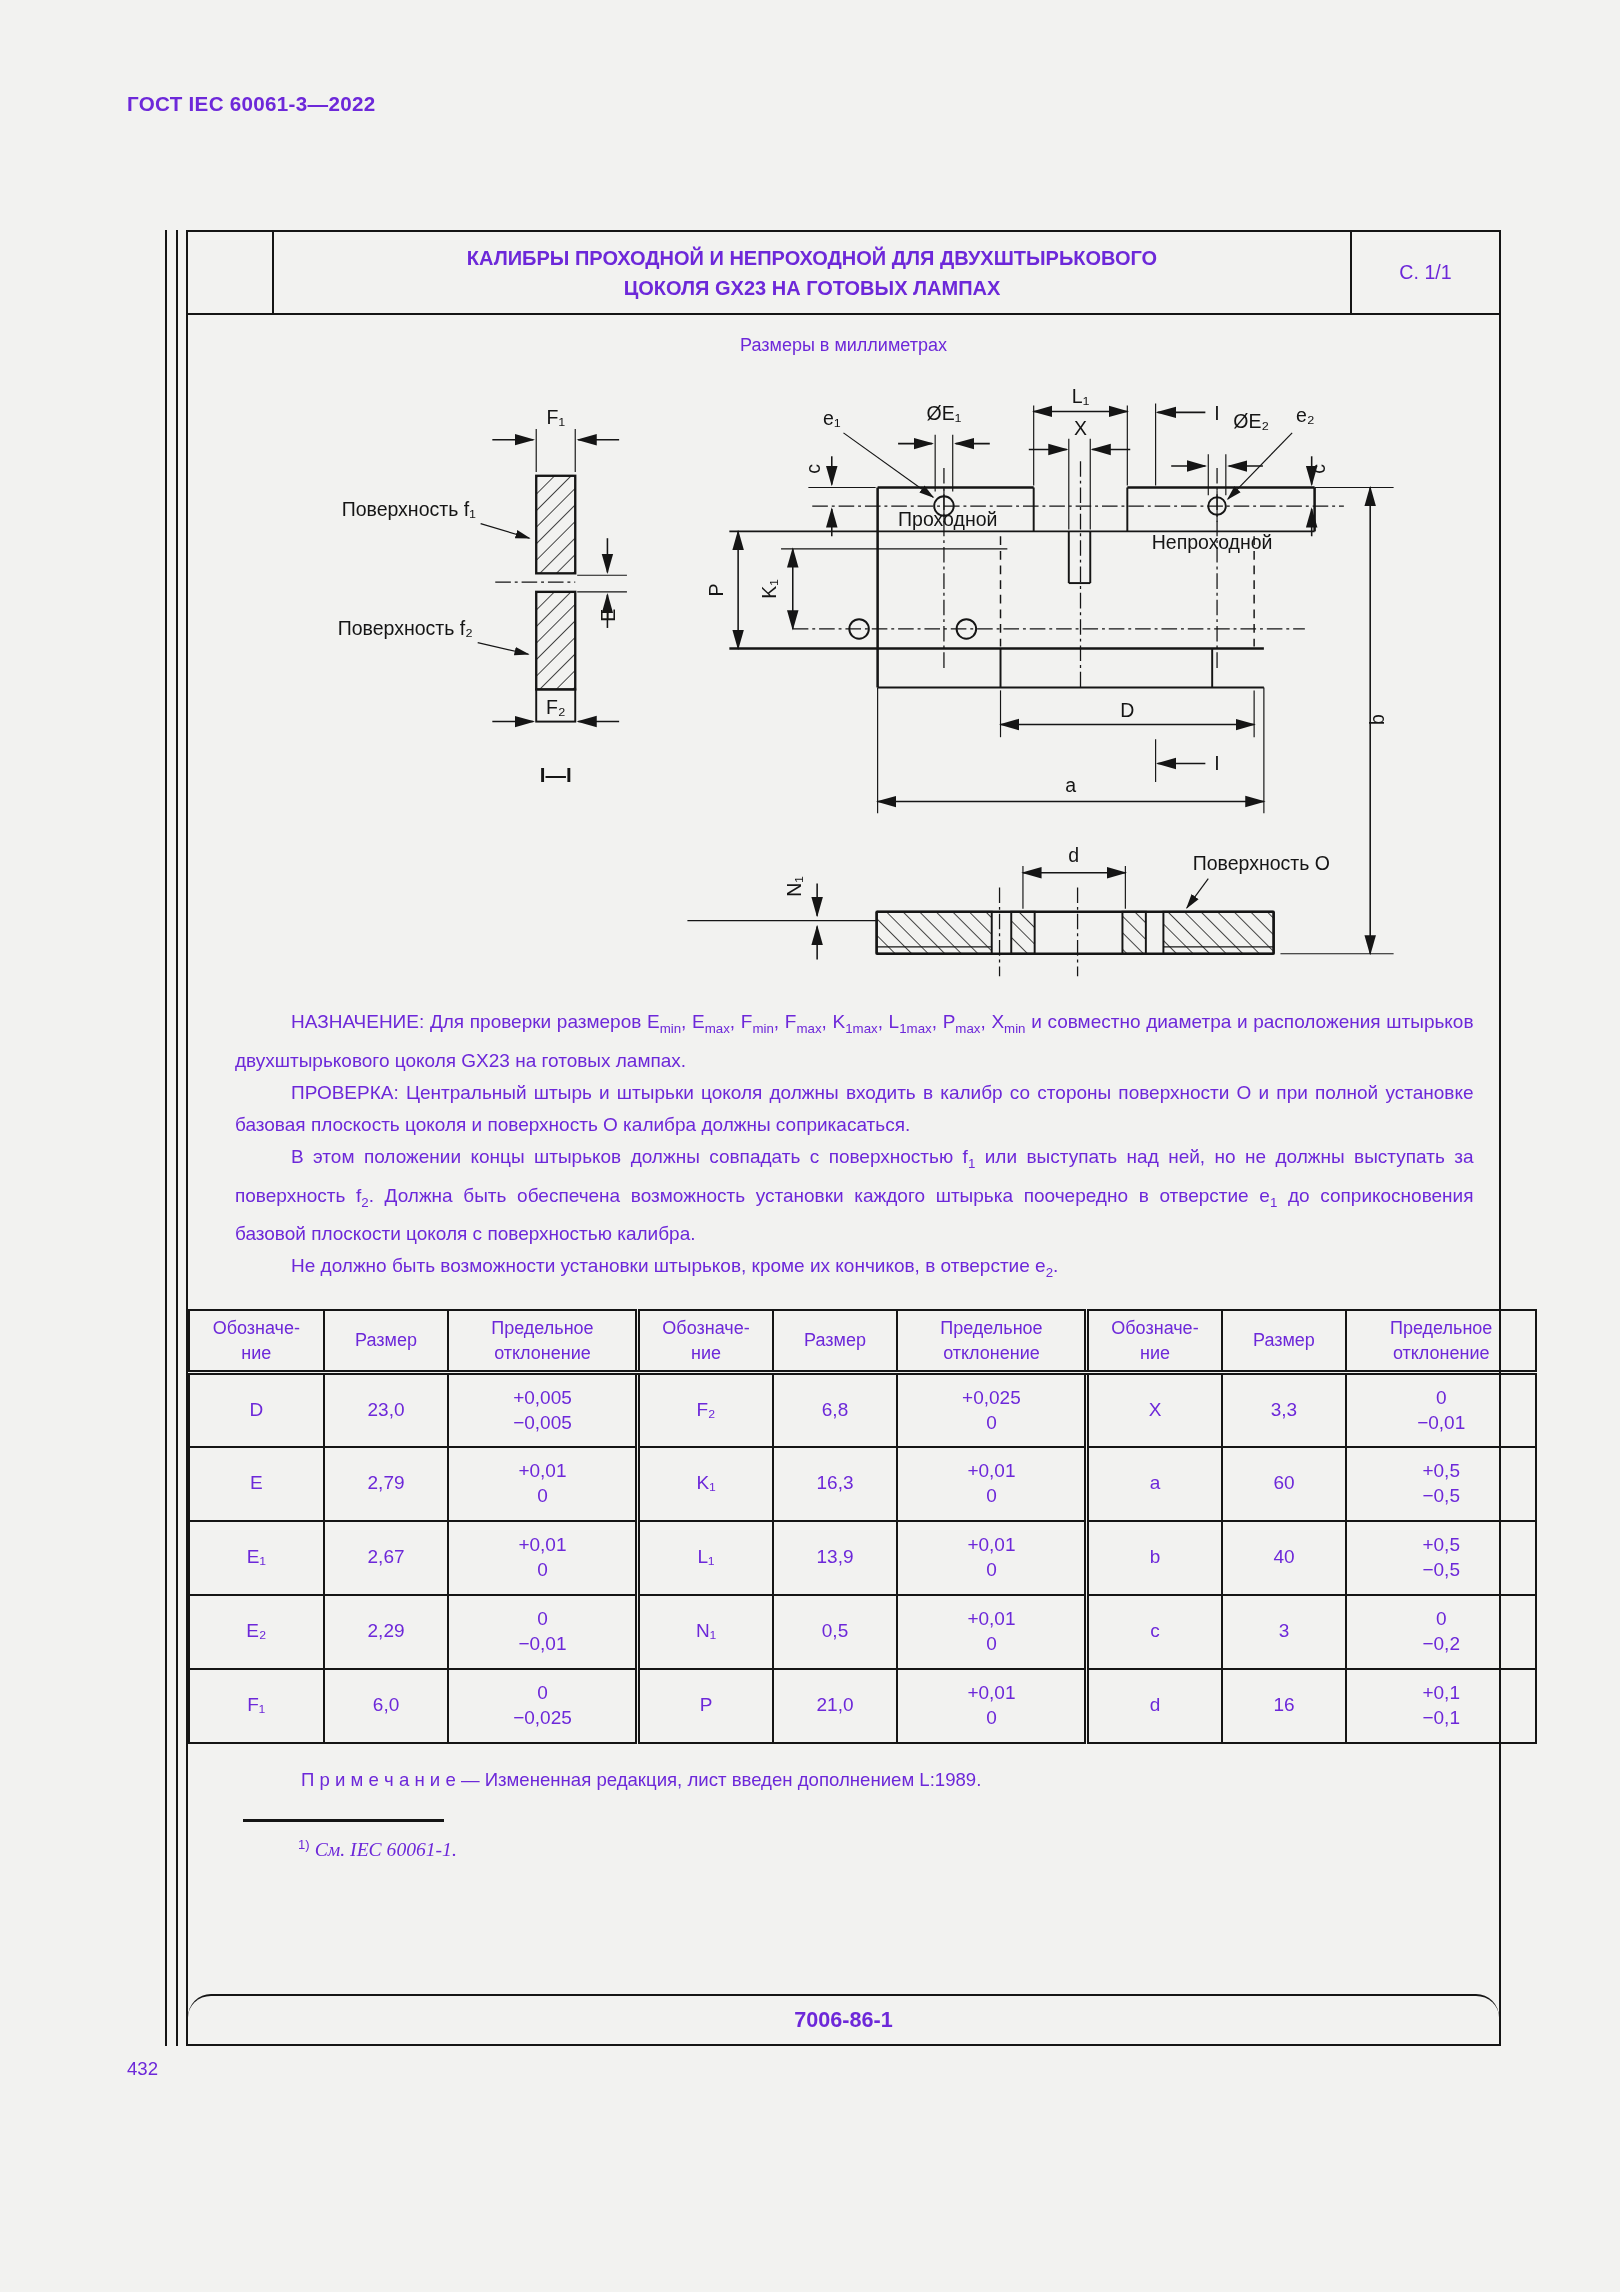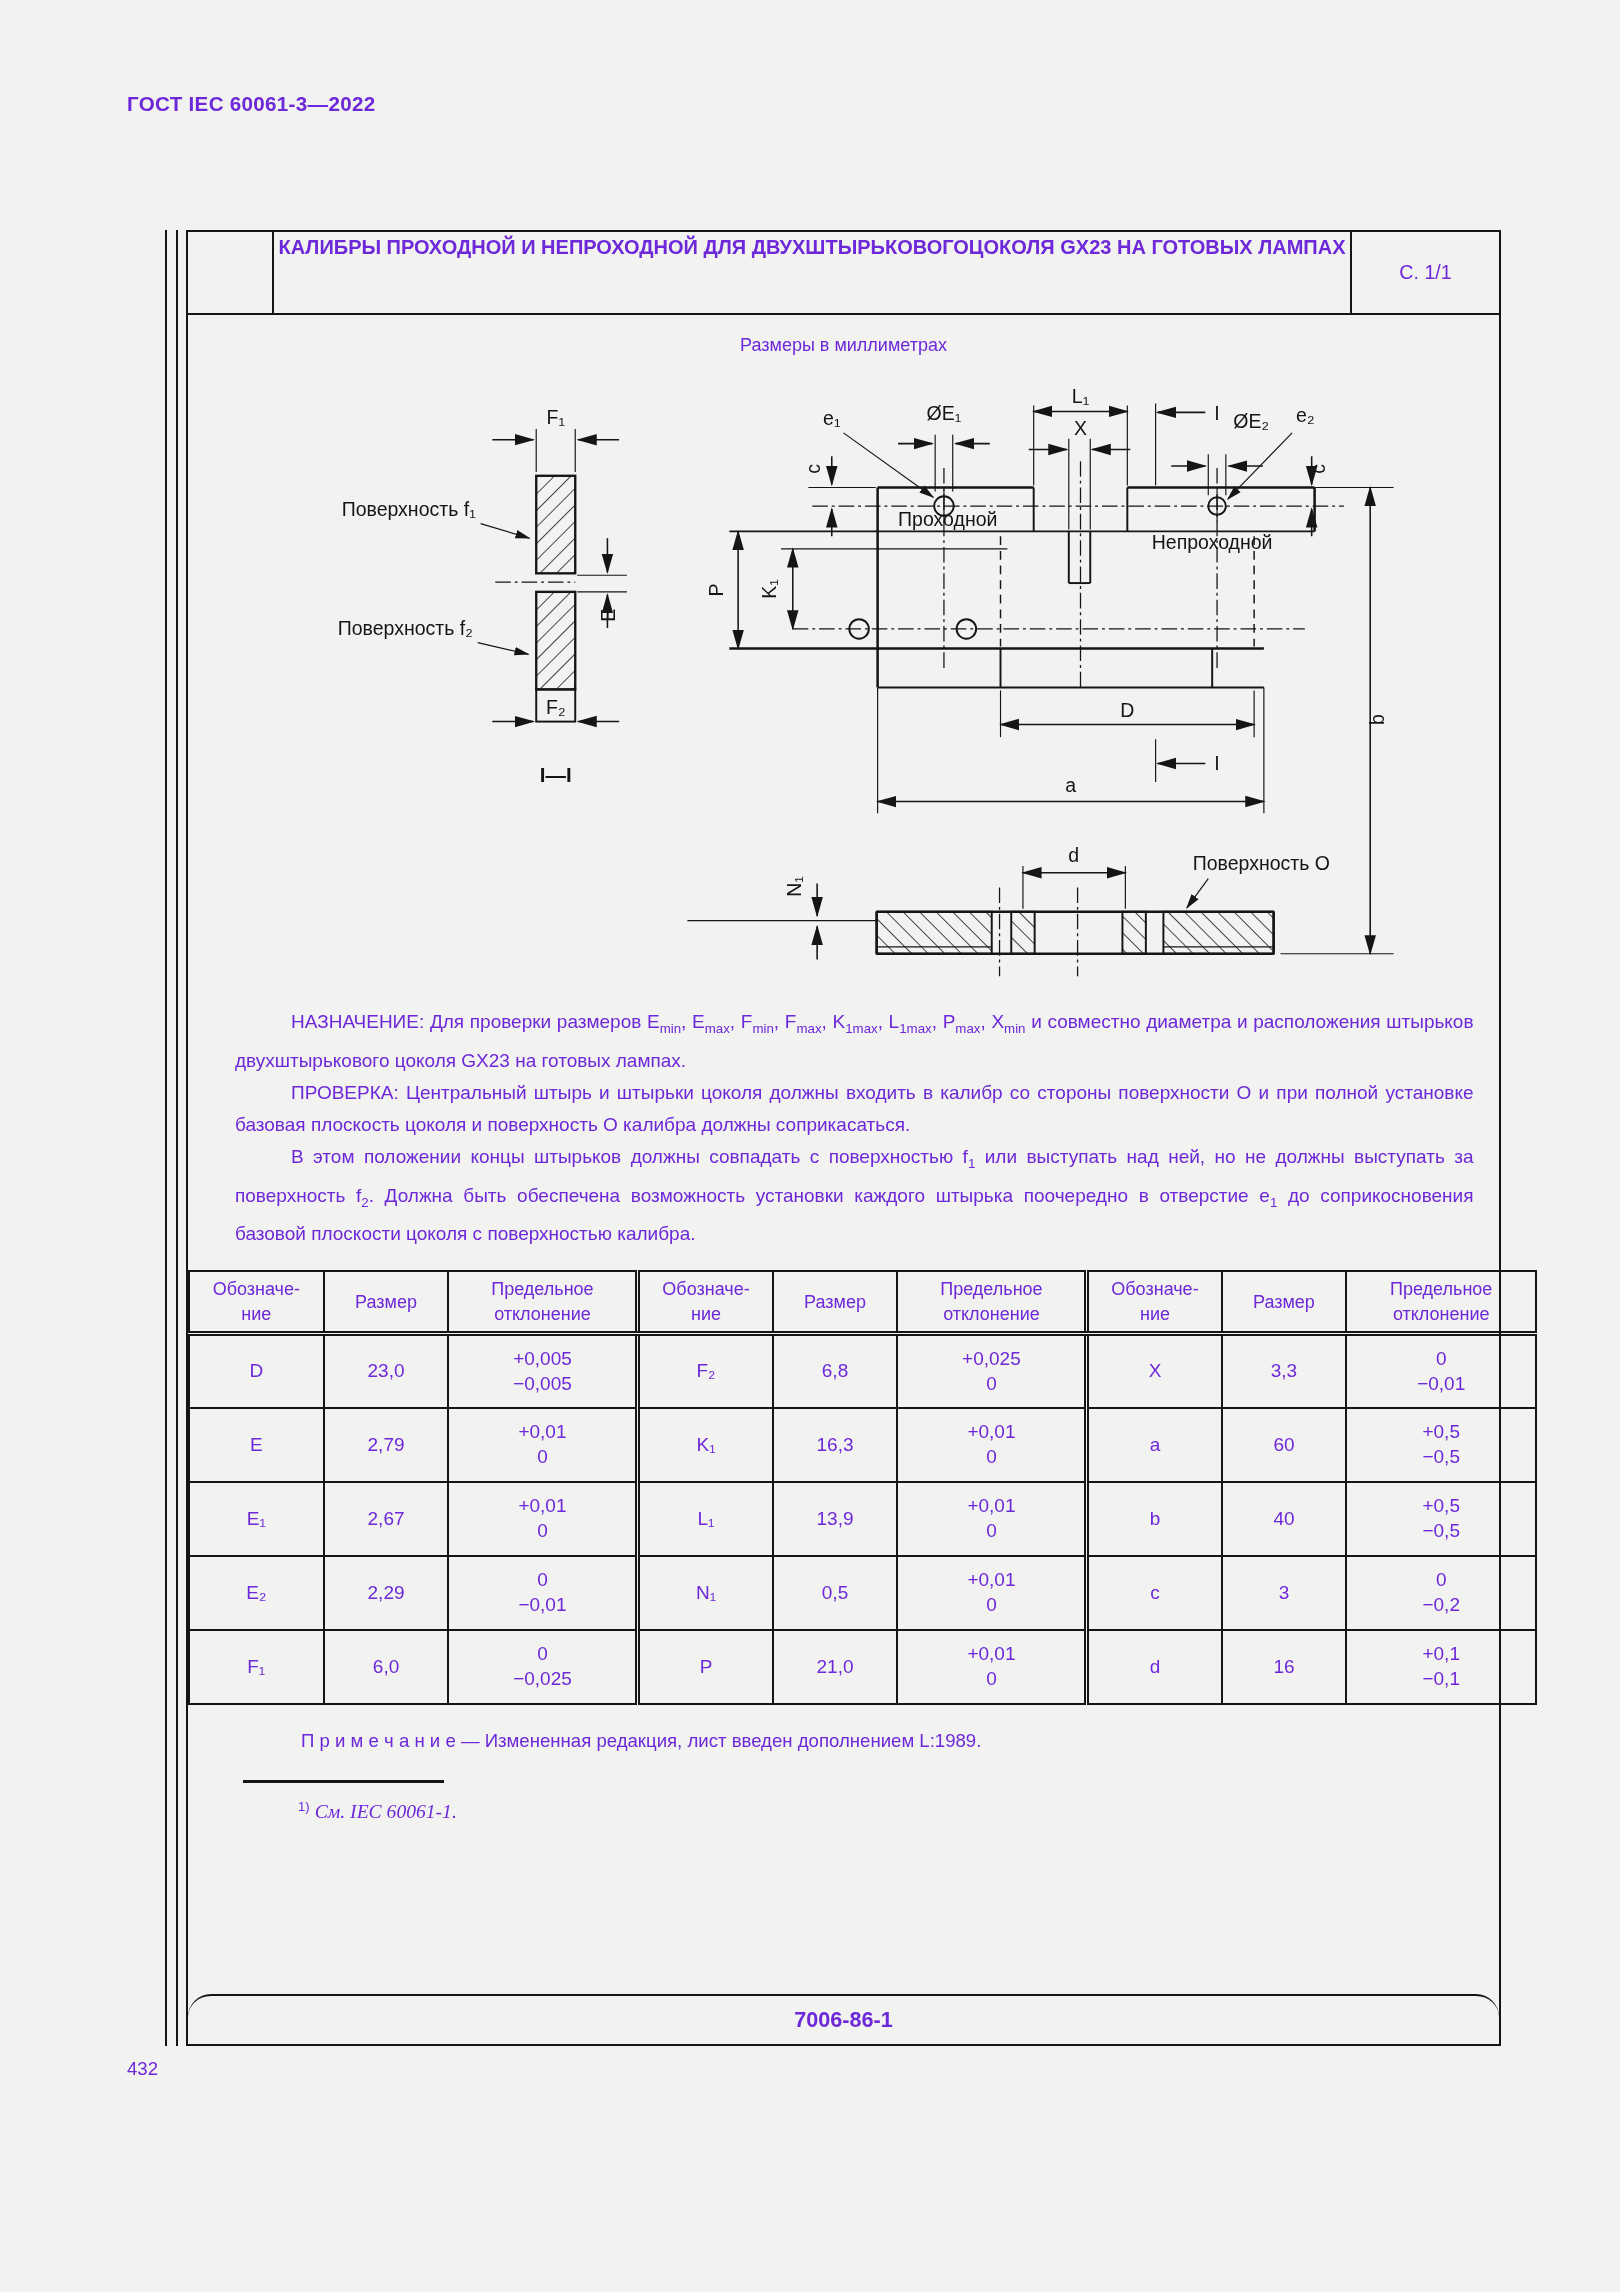--- a/index.html
+++ b/index.html
@@ -9,21 +9,21 @@
     background: #f2f2f0; color: #6d28d9;
     font-family: "Liberation Sans", "DejaVu Sans", sans-serif;
     overflow: hidden;
   }
   .doc-header { position:absolute; left:127px; top:92px; font-size:20.6px; font-weight:bold; letter-spacing:0.3px; }
   .dbl-rule { position:absolute; left:165px; top:230px; width:12.7px; height:1816px;
     border-left:2.9px solid #151515; border-right:2.9px solid #151515; }
   .frame { position:absolute; left:186px; top:230px; width:1315px; height:1816px; border:2.9px solid #151515; }
   .titlebox { display:flex; height:83px; border-bottom:2.9px solid #151515; }
   .tb-left { width:86px; border-right:2.9px solid #151515; }
-  .tb-main { flex:1; display:flex; flex-direction:row; justify-content:center; text-align:center;
+  .tb-main { flex:1; display:flex; flex-direction:column; justify-content:center; text-align:center;
     font-weight:bold; font-size:20px; line-height:1.5; }
   .tb-right { width:149px; border-left:2.9px solid #151515; display:flex; align-items:center; justify-content:center; font-size:19.6px; }
   .units { text-align:center; margin-top:19.6px; font-size:18px; }
   .intro { margin:15.7px 19.6px 0 113px; font-size:19px; line-height:1.6; }
   svg.drawing { display:block; margin-top:21.6px; }
   .body-text { margin-top:11.8px; padding:0 25.5px 0 47px; font-size:19px; line-height:32px; text-align:justify; }
   .body-text p { text-indent:56px; }
   sub { font-size:70%; }
   sup { font-size:70%; }
   .dim-table { border-collapse:collapse; margin:19.6px auto 0; width:1349px; border:2.9px solid #151515; }
@@ -240,20 +240,21 @@
 
         <text class="lab" x="1030" y="504">Поверхность O</text>
         <line class="th" x1="1046" y1="513" x2="1024" y2="543" marker-end="url(#ar)"></line>
       </g>
     </svg>
 
     <div class="body-text">
       <p>НАЗНАЧЕНИЕ: Для проверки размеров E<sub>min</sub>, E<sub>max</sub>, F<sub>min</sub>, F<sub>max</sub>, K<sub>1max</sub>, L<sub>1max</sub>, P<sub>max</sub>, X<sub>min</sub> и совместно диаметра и расположения штырьков двухштырькового цоколя GX23 на готовых лампах.</p>
       <p>ПРОВЕРКА: Центральный штырь и штырьки цоколя должны входить в калибр со стороны поверхности О и при полной установке базовая плоскость цоколя и поверхность О калибра должны соприкасаться.</p>
       <p>В этом положении концы штырьков должны совпадать с поверхностью f<sub>1</sub> или выступать над ней, но не должны выступать за поверхность f<sub>2</sub>. Должна быть обеспечена возможность установки каждого штырька поочередно в отверстие e<sub>1</sub> до соприкосновения базовой плоскости цоколя с поверхностью калибра.</p>
+      <p>Не должно быть возможности установки штырьков, кроме их кончиков, в отверстие e<sub>2</sub>.</p>
     </div>
 
     <table class="dim-table">
       <colgroup>
         <col style="width:125px">
           <col style="width:116px">
           <col style="width:176px">
         <col style="width:125px">
           <col style="width:116px">
           <col style="width:176px">

